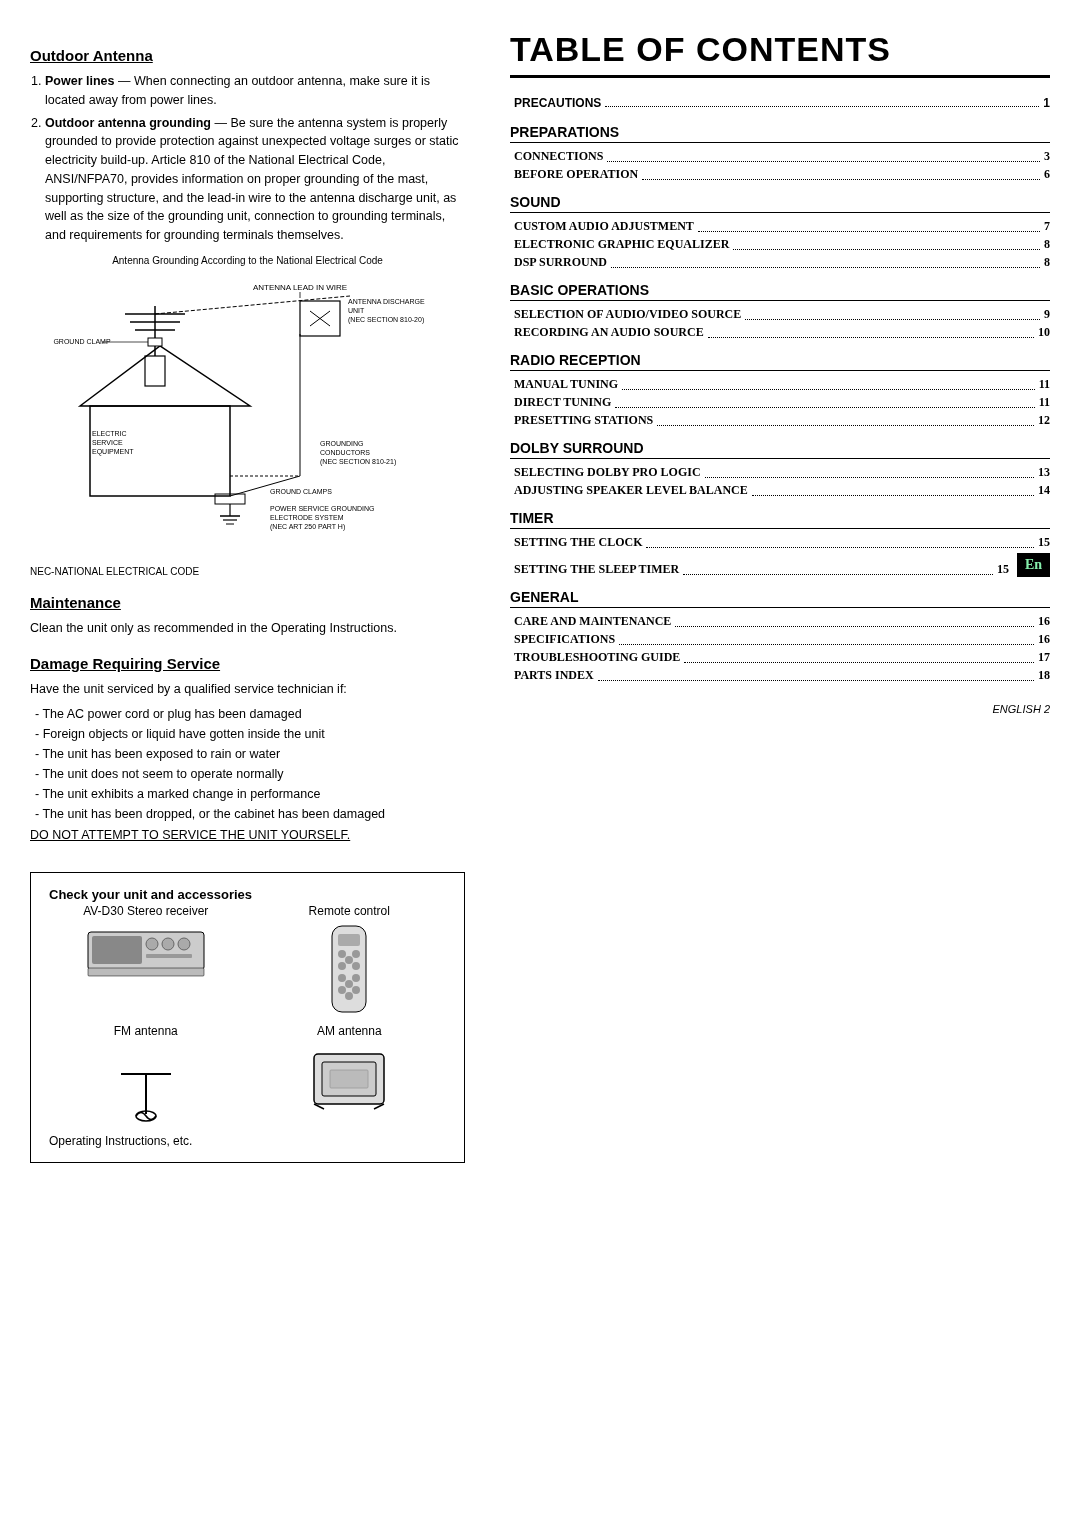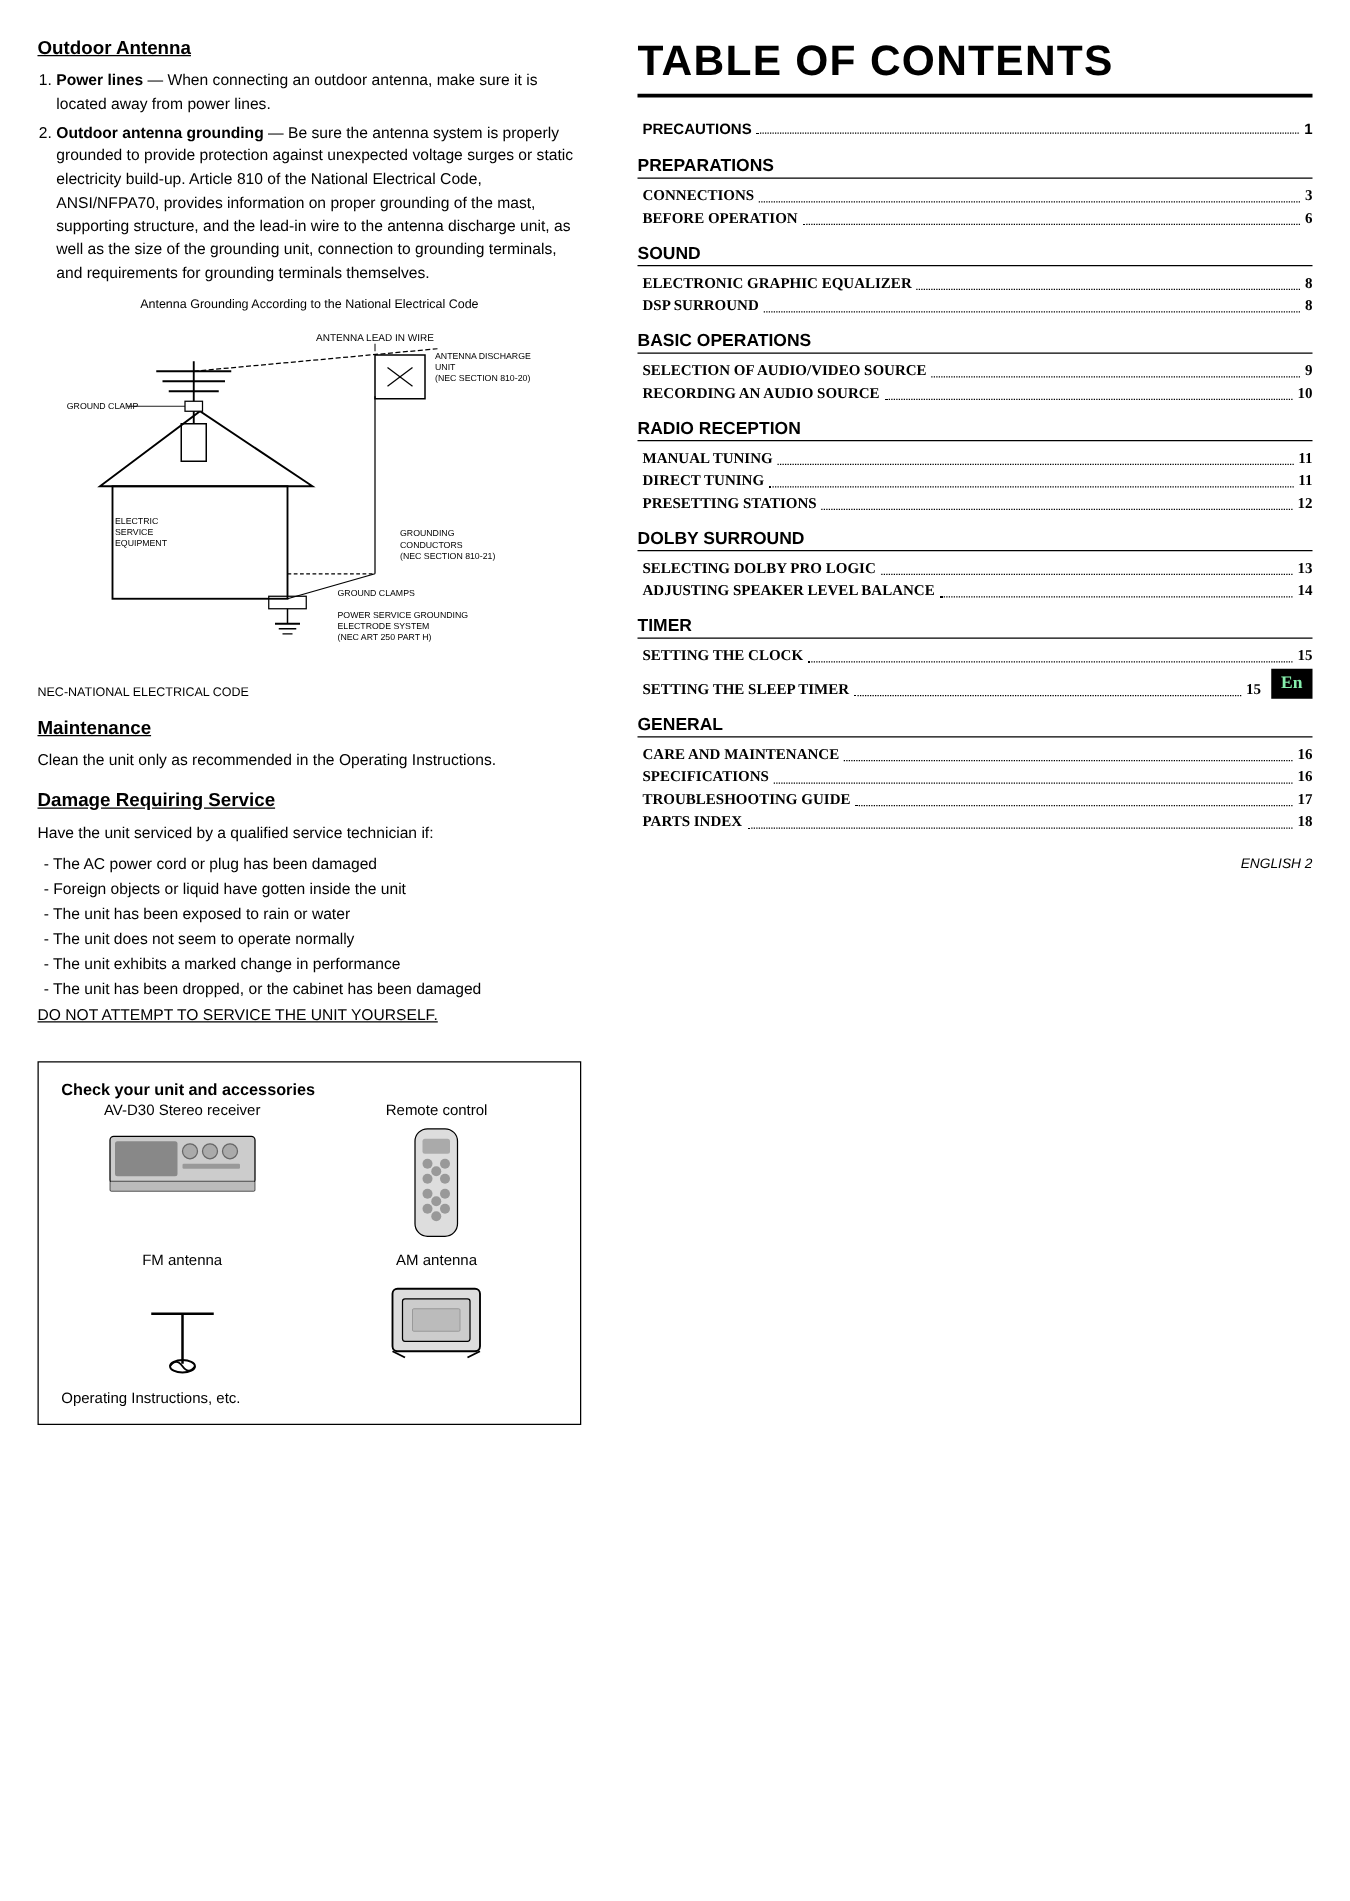--- a/index.html
+++ b/index.html
@@ -21,20 +21,21 @@
       flex: 1;
       padding: 30px 30px 30px 20px;
     }
 
     
     .section-heading {
       font-size: 15px;
       font-weight: bold;
       text-decoration: underline;
       margin-bottom: 8px;
+      margin-top: 17px;
     }
     .left-column p {
       margin-bottom: 6px;
       font-size: 12.5px;
       line-height: 1.5;
     }
     .left-column ol {
       margin-left: 15px;
       margin-bottom: 10px;
     }
@@ -398,20 +399,25 @@
         </div>
         <div class="toc-item">
           <span class="toc-item-label">BEFORE OPERATION</span>
           <span class="toc-item-dots"></span>
           <span class="toc-item-page">6</span>
         </div>
       </div>
       <div class="toc-section">
         <div class="toc-section-heading">SOUND</div>
         <div class="toc-item">
+          <span class="toc-item-label">CUSTOM AUDIO ADJUSTMENT</span>
+          <span class="toc-item-dots"></span>
+          <span class="toc-item-page">7</span>
+        </div>
+        <div class="toc-item">
           <span class="toc-item-label">ELECTRONIC GRAPHIC EQUALIZER</span>
           <span class="toc-item-dots"></span>
           <span class="toc-item-page">8</span>
         </div>
         <div class="toc-item">
           <span class="toc-item-label">DSP SURROUND</span>
           <span class="toc-item-dots"></span>
           <span class="toc-item-page">8</span>
         </div>
       </div>

